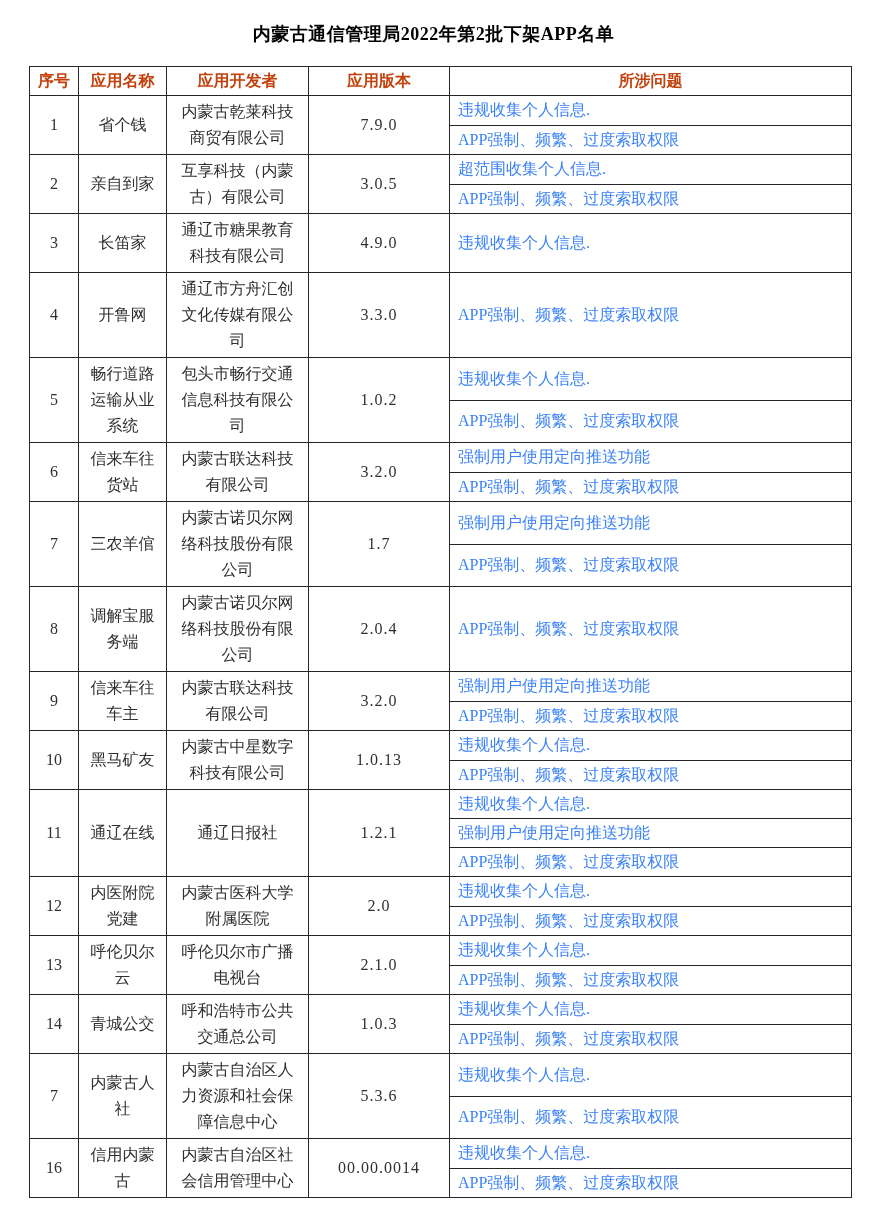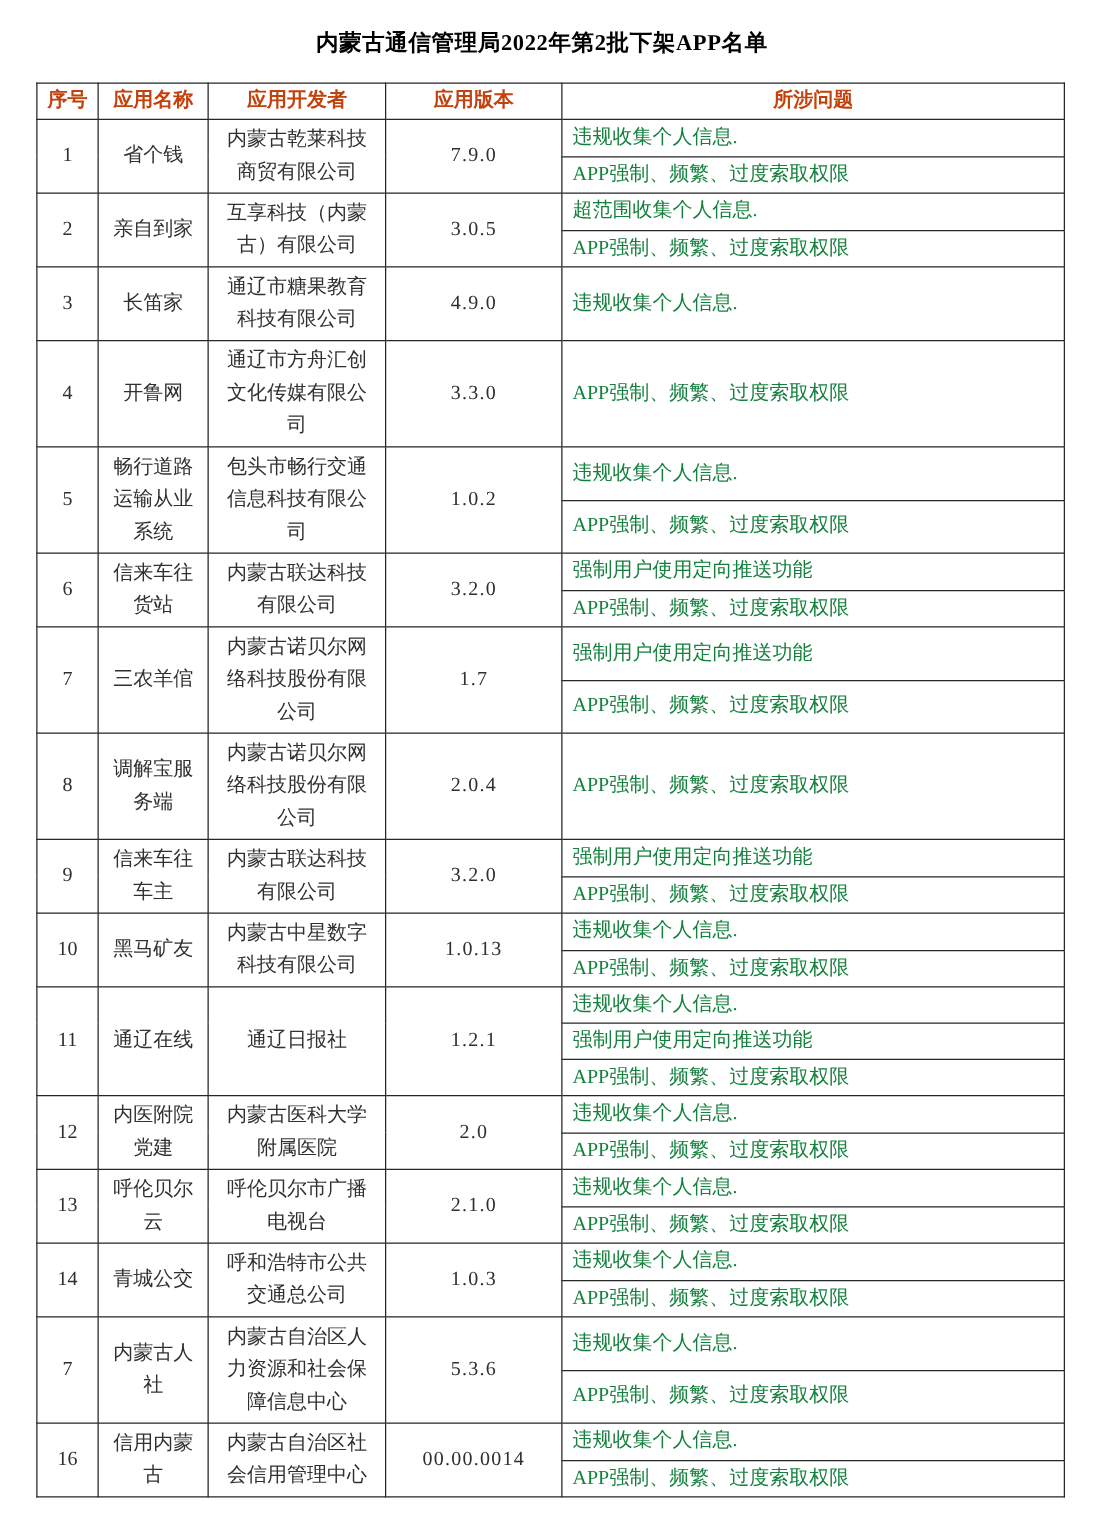--- a/index.html
+++ b/index.html
@@ -59,21 +59,21 @@
   }
   td.c-no { padding: 3px 2px; }
   td.c-developer { padding: 3px 8px; margin-top: 14px; }
   td.c-version { padding: 3px 4px; letter-spacing: 1px; text-align: center; }
   td.c-issue {
     text-align: left;
     vertical-align: middle;
     height: 24px;
     line-height: 24px;
     padding: 2px 6px 2px 8px;
-    color: #15803d;
+    color: #3b82f6;
   }
 </style>
 </head>
 <body>
 
 <div class="page">
   <h1 class="page-title">内蒙古通信管理局2022年第2批下架APP名单</h1>
 
   <table class="app-table">
     <colgroup>

